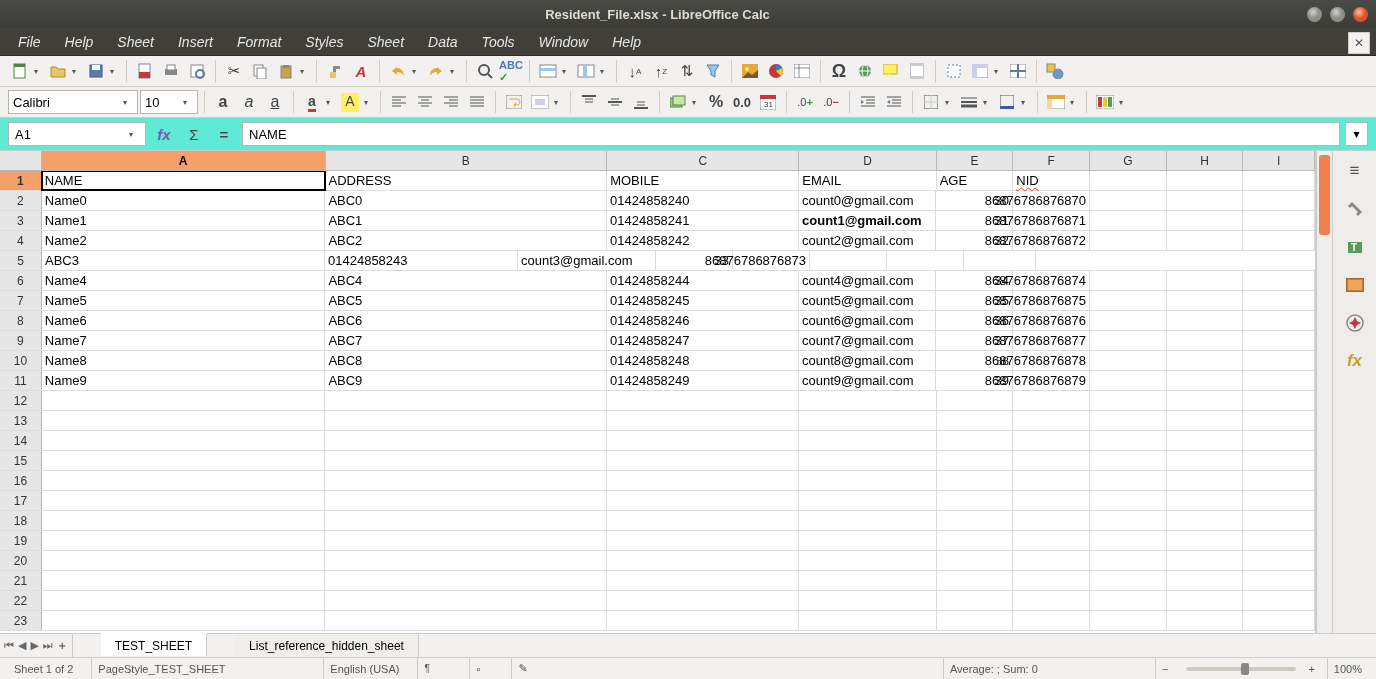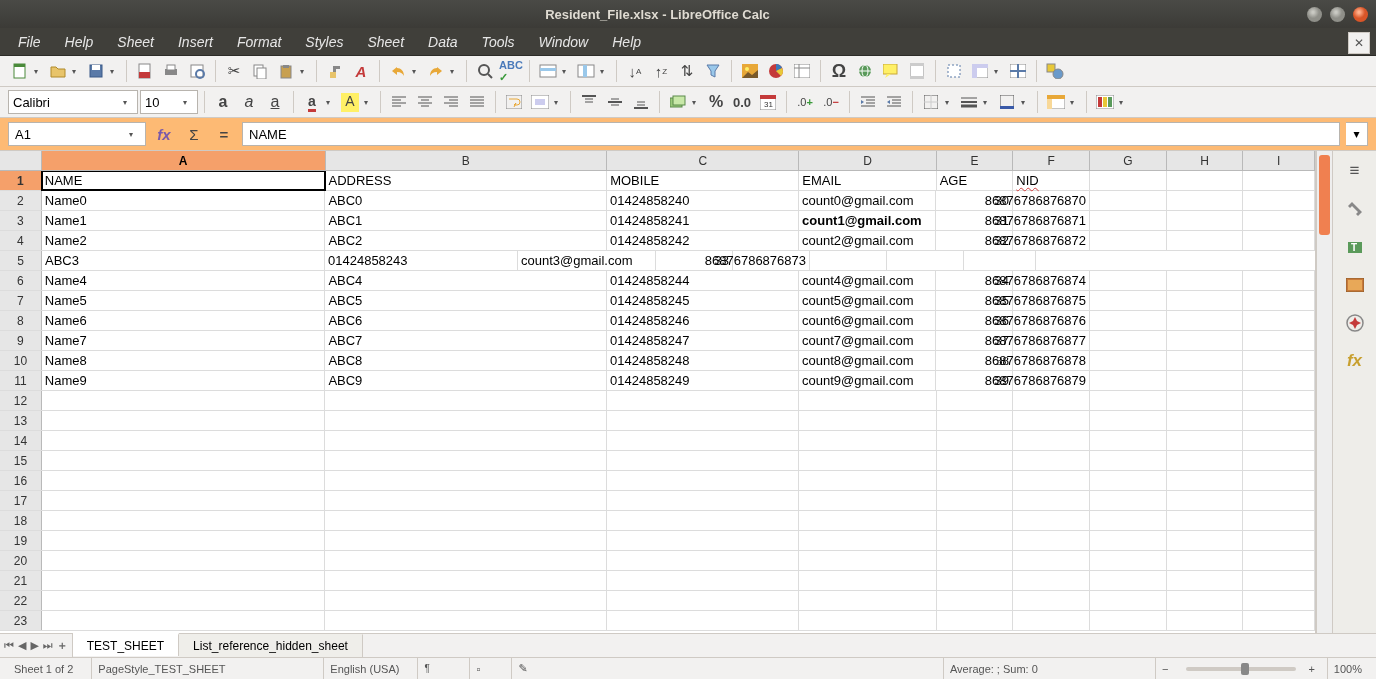--- a/index.html
+++ b/index.html
@@ -23,21 +23,21 @@
 
 .toolbar { display: flex; align-items: center; gap: 2px; padding: 3px 8px; background: #f2f1f0; border-bottom: 1px solid #cfcac4; flex-wrap: nowrap; }
 .tb-btn { width: 24px; height: 24px; display: flex; align-items: center; justify-content: center; font-size: 15px; color: #444; border:1px solid transparent; border-radius:2px;}
 .tb-sep { width: 1px; height: 22px; background: #cfcac4; margin: 0 4px; }
 .dropdown-caret { font-size: 8px; color:#555; width:10px; }
 
 .font-combo { display:inline-flex; align-items:center; width:130px; height:24px; border:1px solid #b8b4ae; background:#fff; padding:0 4px; font-size:13px; justify-content:space-between;}
 .size-combo { display:inline-flex; align-items:center; width:58px; height:24px; border:1px solid #b8b4ae; background:#fff; padding:0 4px; font-size:13px; justify-content:space-between;}
 
 
-.formula-row { display:flex; align-items:center; gap:6px; padding:4px 8px; background:#fdba74; border-bottom:1px solid #cfcac4;}
+.formula-row { display:flex; align-items:center; gap:6px; padding:4px 8px; background:#5eead4; border-bottom:1px solid #cfcac4;}
 .cellref-box { width:138px; height:24px; border:1px solid #b8b4ae; background:#fff; display:flex; align-items:center; padding:0 6px; font-size:13px; justify-content:space-between;}
 .formula-input { flex:1; height:24px; border:1px solid #b8b4ae; background:#fff; display:flex; align-items:center; padding:0 6px; font-size:13px; position:relative;}
 .formula-expand { width:22px; height:24px; border:1px solid #b8b4ae; border-left:none; display:flex; align-items:center; justify-content:center; background:#fff; }
 
 
 .main-area { flex:1; display:flex; overflow:hidden; }
 .grid-wrap { flex:1; display:flex; flex-direction:column; overflow:hidden; background:#fff; border-right:1px solid #cfcac4;}
 .sidebar { width:44px; background:#eeede9; border-left:1px solid #cfcac4; display:flex; flex-direction:column; align-items:center; padding-top:6px; gap:10px;}
 .side-btn { width:28px; height:28px; display:flex;align-items:center;justify-content:center; font-size:17px; color:#555; border:1px solid transparent;}
 
@@ -58,21 +58,21 @@
 
 .col-A{width:285px;} .col-B{width:283px;} .col-C{width:193px;} .col-D{width:138px;} .col-E{width:77px;} .col-F{width:77px;} .col-G{width:77px;} .col-H{width:77px;} .col-I{width:72px;}
 
 
 .squiggle { text-decoration: underline wavy #d04040; text-decoration-thickness:1px; text-underline-offset:2px;}
 
 
 .tabstrip { height:24px; background:#f2f1f0; border-top:1px solid #cfcac4; display:flex; align-items:stretch; font-size:12px;}
 .tab-nav { display:flex; align-items:center; padding:0 4px; gap:4px; border-right:1px solid #cfcac4;}
 .tab-nav span{font-size:11px;color:#666;cursor:default;}
-.sheet-tab { padding:3px 14px; border-right:1px solid #cfcac4; background:#efeeea; display:flex;align-items:center; cursor:default; border-top:1px solid transparent;}
+.sheet-tab { padding:3px 14px; border-right:1px solid #cfcac4; background:#efeeea; display:flex;align-items:center; cursor:default; border-top:1px solid transparent;margin-left:28px;}
 .sheet-tab.active { background:#fff; font-weight:normal; border-top:2px solid #fff; position:relative; top:-1px;}
 .hscroll{flex:1;}
 
 
 .statusbar { height:22px; background:#f2f1f0; border-top:1px solid #cfcac4; display:flex; align-items:center; font-size:11px; color:#555; padding:0 8px; gap:12px;}
 .statusbar .seg{padding:0 6px;border-left:1px solid #cfcac4;height:100%;display:flex;align-items:center;}
 .statusbar .seg:first-child{border-left:none;}
 .statusbar .spacer{flex:1;}
 .zoom-slider{width:110px;height:4px;background:#cfcac4;position:relative;border-radius:2px;}
 .zoom-slider::after{content:"";position:absolute;width:8px;height:12px;background:#888;top:-4px;left:50%;border-radius:2px;}

